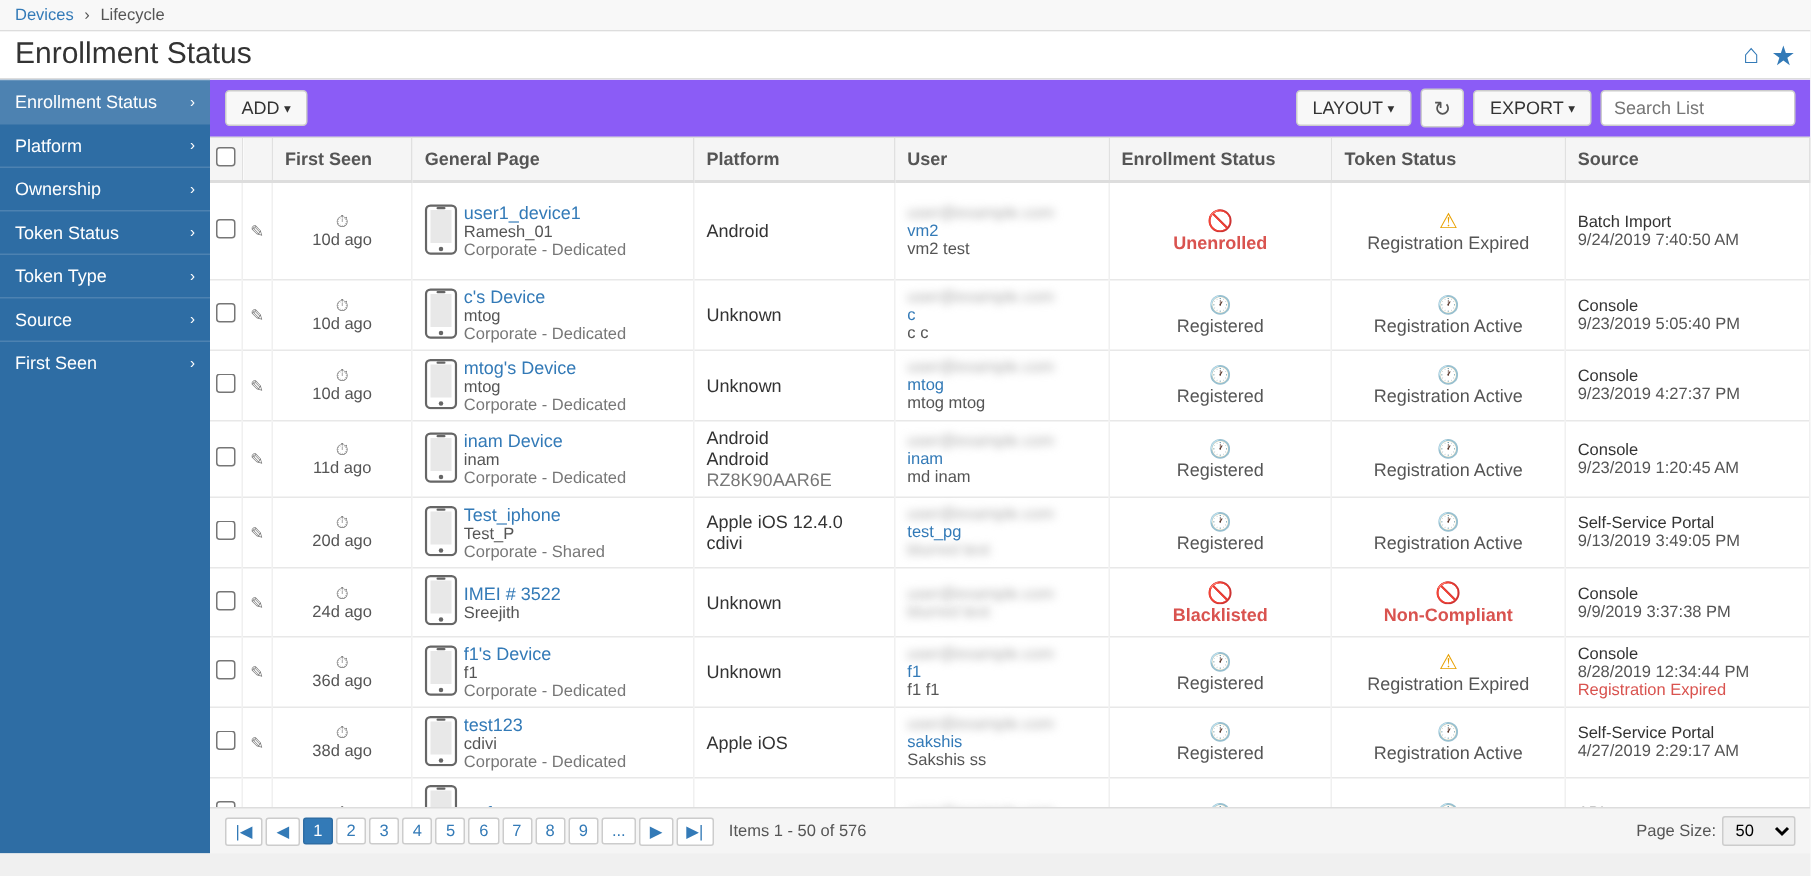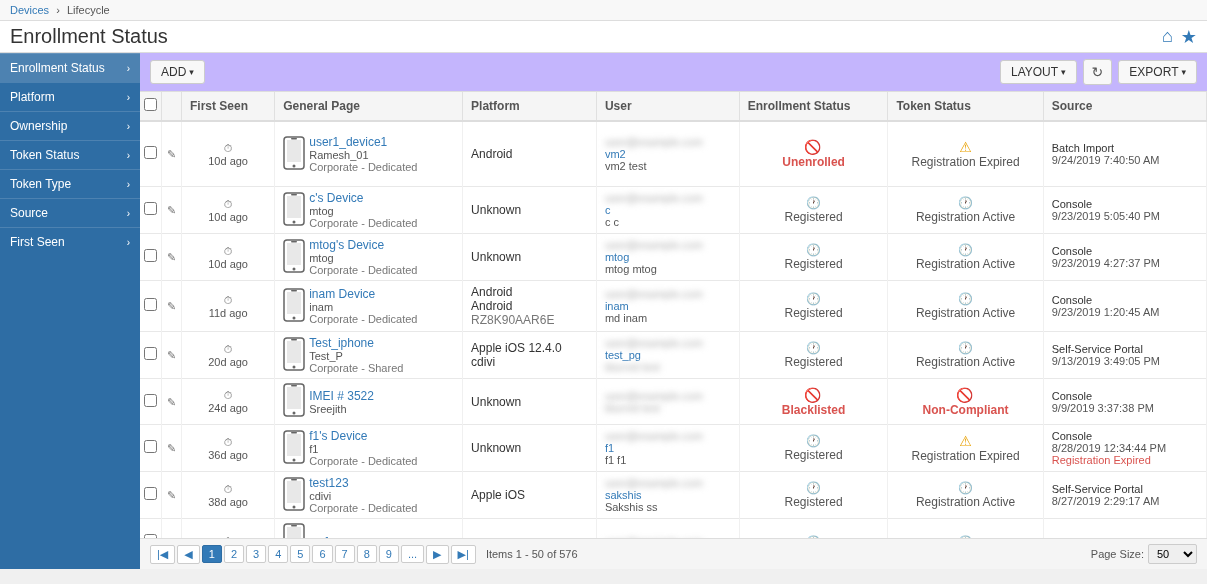--- a/index.html
+++ b/index.html
@@ -54,39 +54,40 @@
       <span style="font-size:10px;">›</span>
     </div>
     <div style="padding:7px 10px; font-size:12px; color:#fff; cursor:pointer; display:flex; justify-content:space-between; align-items:center; border-top:1px solid rgba(255,255,255,0.15);">
       <span>First Seen</span>
       <span style="font-size:10px;">›</span>
     </div>
   </div>
 
   <div style="flex:1; display:flex; flex-direction:column; overflow:hidden; background:#fff;">
 
-    <div style="padding:6px 10px; background:#c4b5fd; border-bottom:1px solid #ddd; display:flex; align-items:center; justify-content:space-between;">
+    <div style="padding:6px 10px; background:#8b5cf6; border-bottom:1px solid #ddd; display:flex; align-items:center; justify-content:space-between;">
       <div style="display:flex; align-items:center; gap:6px;">
         <button style="padding:4px 10px; border:1px solid #ccc; background:#f8f8f8; cursor:pointer; border-radius:3px; font-size:12px; color:#333; display:inline-flex; align-items:center; gap:3px;">
           <span>ADD</span>
           <span style="font-size:9px;">▾</span>
         </button>
       </div>
       <div style="display:flex; align-items:center; gap:6px;">
         <button style="padding:4px 10px; border:1px solid #ccc; background:#f8f8f8; cursor:pointer; border-radius:3px; font-size:12px; color:#333; display:inline-flex; align-items:center; gap:3px;">
           <span>LAYOUT</span>
           <span style="font-size:9px;">▾</span>
         </button>
         <button style="padding:4px 8px; border:1px solid #ccc; background:#f8f8f8; cursor:pointer; border-radius:3px; font-size:14px; color:#555;">
           <span>↻</span>
         </button>
         <button style="padding:4px 10px; border:1px solid #ccc; background:#f8f8f8; cursor:pointer; border-radius:3px; font-size:12px; color:#333; display:inline-flex; align-items:center; gap:3px;">
           <span>EXPORT</span>
           <span style="font-size:9px;">▾</span>
         </button>
+        <input type="text" style="padding: 4px 8px; border: 1px solid rgb(204, 204, 204); border-radius: 3px; font-size: 12px; width: 130px;" placeholder="Search List">
       </div>
     </div>
 
     <div style="flex:1; overflow-y:auto; overflow-x:hidden;">
       <table style="width:100%; border-collapse:collapse; font-size:12px;">
         <thead>
           <tr>
             <th style="width:20px; background:#f5f5f5; border-bottom:2px solid #ddd; padding:6px 4px; text-align:center;">
               <input type="checkbox" style="">
             </th>
@@ -476,21 +477,21 @@
     <td style="padding:4px 8px;vertical-align:middle;text-align:center;border-right:1px solid #f0f0f0;">
       <div><span style="color:#777;font-size:12px;">🕐</span></div>
       <div style="color:#555;">Registered</div>
     </td>
     <td style="padding:4px 8px;vertical-align:middle;text-align:center;border-right:1px solid #f0f0f0;">
       <div><span style="color:#777;font-size:12px;">🕐</span></div>
       <div style="color:#555;">Registration Active</div>
     </td>
     <td style="padding:4px 8px;vertical-align:middle;">
       <div style="font-size:11px;color:#333;">Self-Service Portal</div>
-      <div style="font-size:11px;color:#555;">8/27/2019 2:29:17 AM</div>
+      <div style="font-size:11px;color:#555;">4/27/2019 2:29:17 AM</div>
 
     </td>
   </tr>
             <tr style="border-bottom: 1px solid rgb(232, 232, 232);">
     <td style="width:20px;text-align:center;padding:4px;">
       <input type="checkbox" style="">
     </td>
     <td style="width:18px;text-align:center;padding:4px;vertical-align:middle;">
       <span style="color:#777;cursor:pointer;font-size:11px;">✎</span>
     </td>

